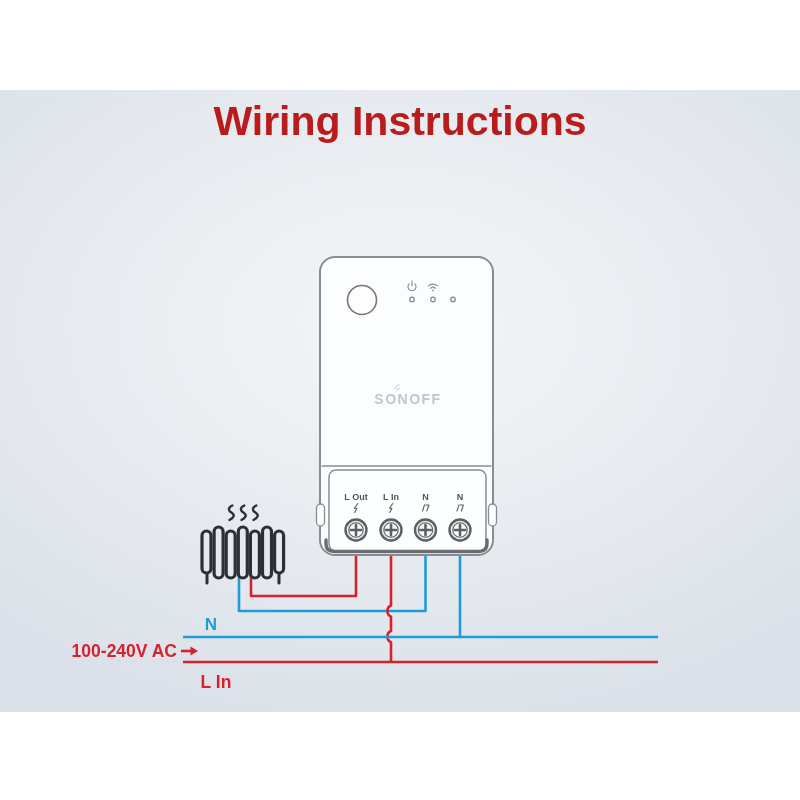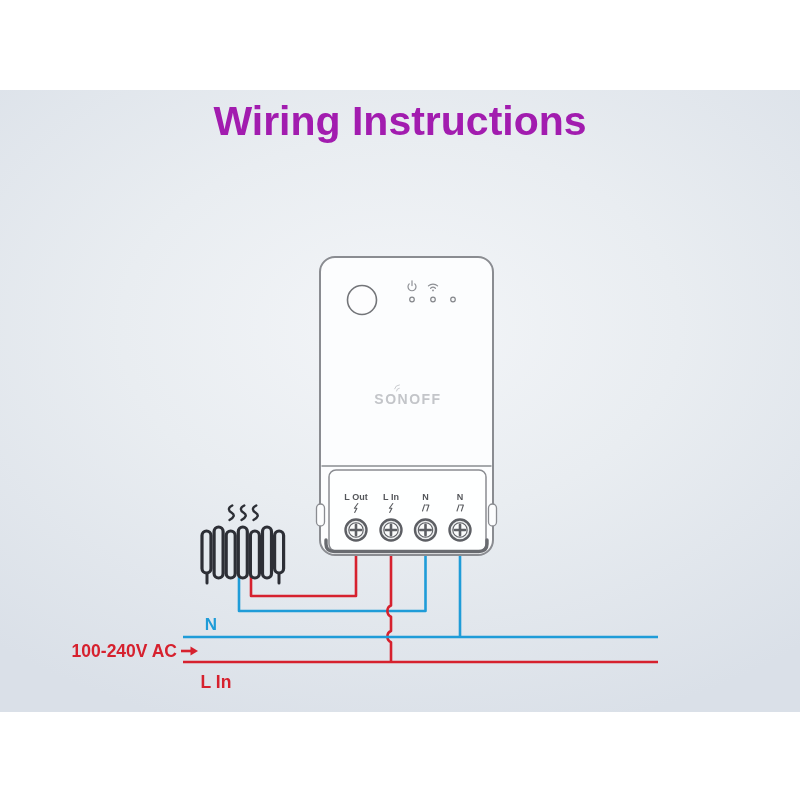--- a/index.html
+++ b/index.html
@@ -9,21 +9,21 @@
     font-family:"Liberation Sans", sans-serif;
   }
   .panel{
     position:absolute;left:0;top:90px;width:800px;height:622px;
     background:radial-gradient(ellipse 620px 420px at 50% 38%, #f3f5f8 0%, #e9edf1 45%, #dae0e8 100%);
   }
   .title{
     position:absolute;left:0;top:98px;width:800px;
     text-align:center;
     font-size:41px;font-weight:bold;letter-spacing:0px;
-    color:#a21caf;
+    color:#b91c1c;
   }
   svg{position:absolute;left:0;top:0;}
   
   .case{fill:#fcfdfe;stroke:#8a8c91;stroke-width:2;}
   .comp{fill:#feffff;stroke:#8a8c91;stroke-width:1.5;}
   .thin{stroke:#8a8c91;stroke-width:1.3;fill:none;}
   .rim{stroke:#696b70;stroke-width:3.4;fill:none;stroke-linecap:round;}
   .notch{fill:#fcfdfe;stroke:#8a8c91;stroke-width:1.3;}
   .btn{fill:#fdfdfe;stroke:#737579;stroke-width:1.6;}
   .gic{stroke:#8d8f94;stroke-width:1.2;fill:none;stroke-linecap:round;}

